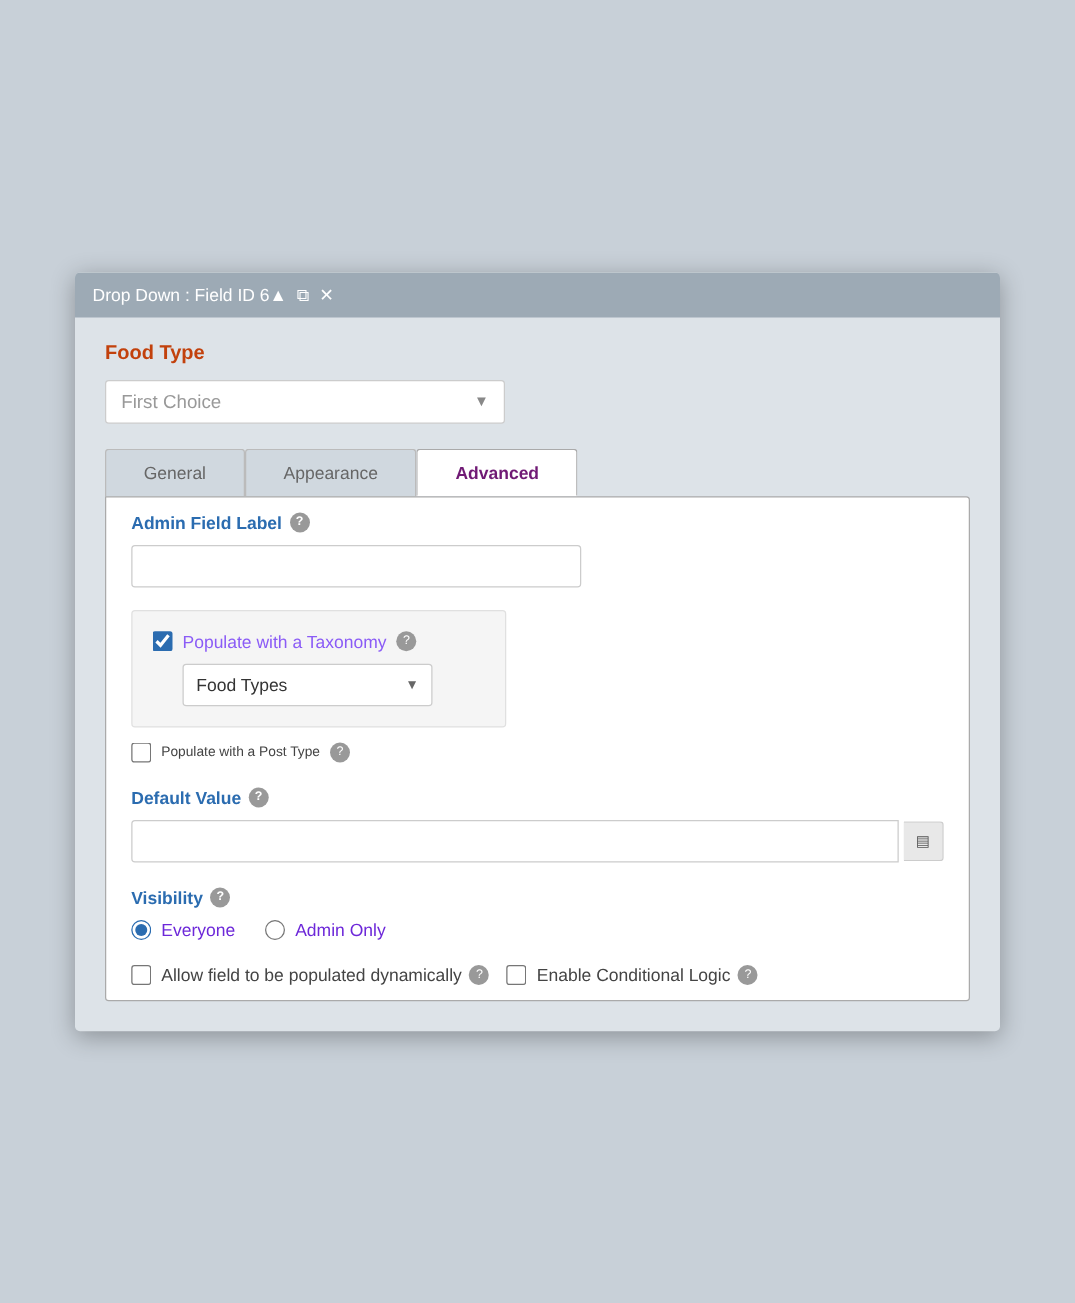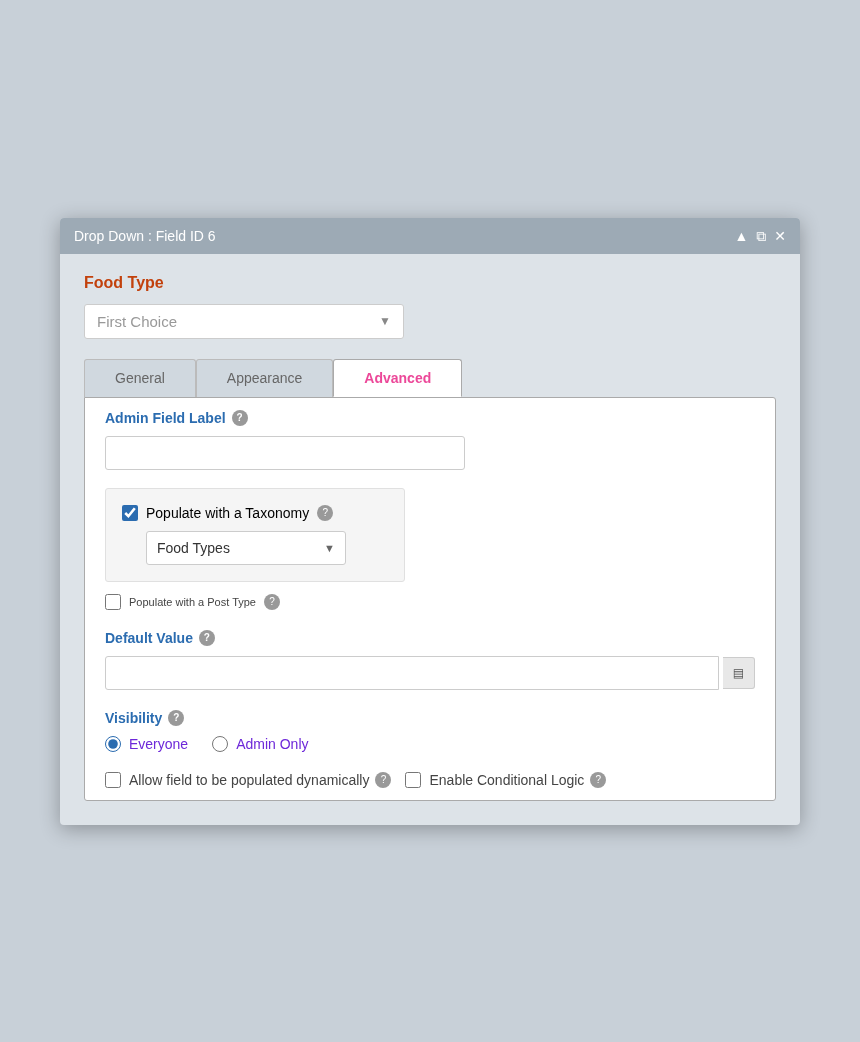--- a/index.html
+++ b/index.html
@@ -16,21 +16,20 @@
       background: #dde3e8;
       border-radius: 4px;
       box-shadow: 0 4px 20px rgba(0,0,0,0.3);
       overflow: hidden;
     }
     .dialog-titlebar {
       background: #9daab5;
       padding: 10px 14px;
       display: flex;
       align-items: center;
-      justify-content: space-between;
     }
     .dialog-title {
       color: #fff;
       font-size: 14px;
       font-weight: normal;
     }
     .titlebar-actions {
       display: flex;
       align-items: center;
       gap: 8px;
@@ -83,21 +82,21 @@
       border: 1px solid #bbb;
       border-bottom: none;
       border-radius: 3px 3px 0 0;
       cursor: pointer;
       font-size: 14px;
       color: #666;
       background: #d0d8df;
     }
     .tab.active {
       background: #fff;
-      color: #ec4899;
+      color: #701a75;
       font-weight: bold;
       border-color: #aaa;
       border-bottom: 1px solid #fff;
       position: relative;
       z-index: 1;
     }
     .tab-panel {
       background: #fff;
       border: 1px solid #aaa;
       border-radius: 0 3px 3px 3px;
@@ -153,21 +152,21 @@
       margin-bottom: 10px;
     }
     .checkbox-row input[type="checkbox"] {
       width: 16px;
       height: 16px;
       cursor: pointer;
       accent-color: #2b6cb0;
     }
     .checkbox-label {
       font-size: 14px;
-      color: #000000;
+      color: #8b5cf6;
     }
     .taxonomy-dropdown {
       display: flex;
       align-items: center;
       background: #fff;
       border: 1px solid #ccc;
       border-radius: 3px;
       padding: 8px 10px;
       width: 200px;
       cursor: pointer;

